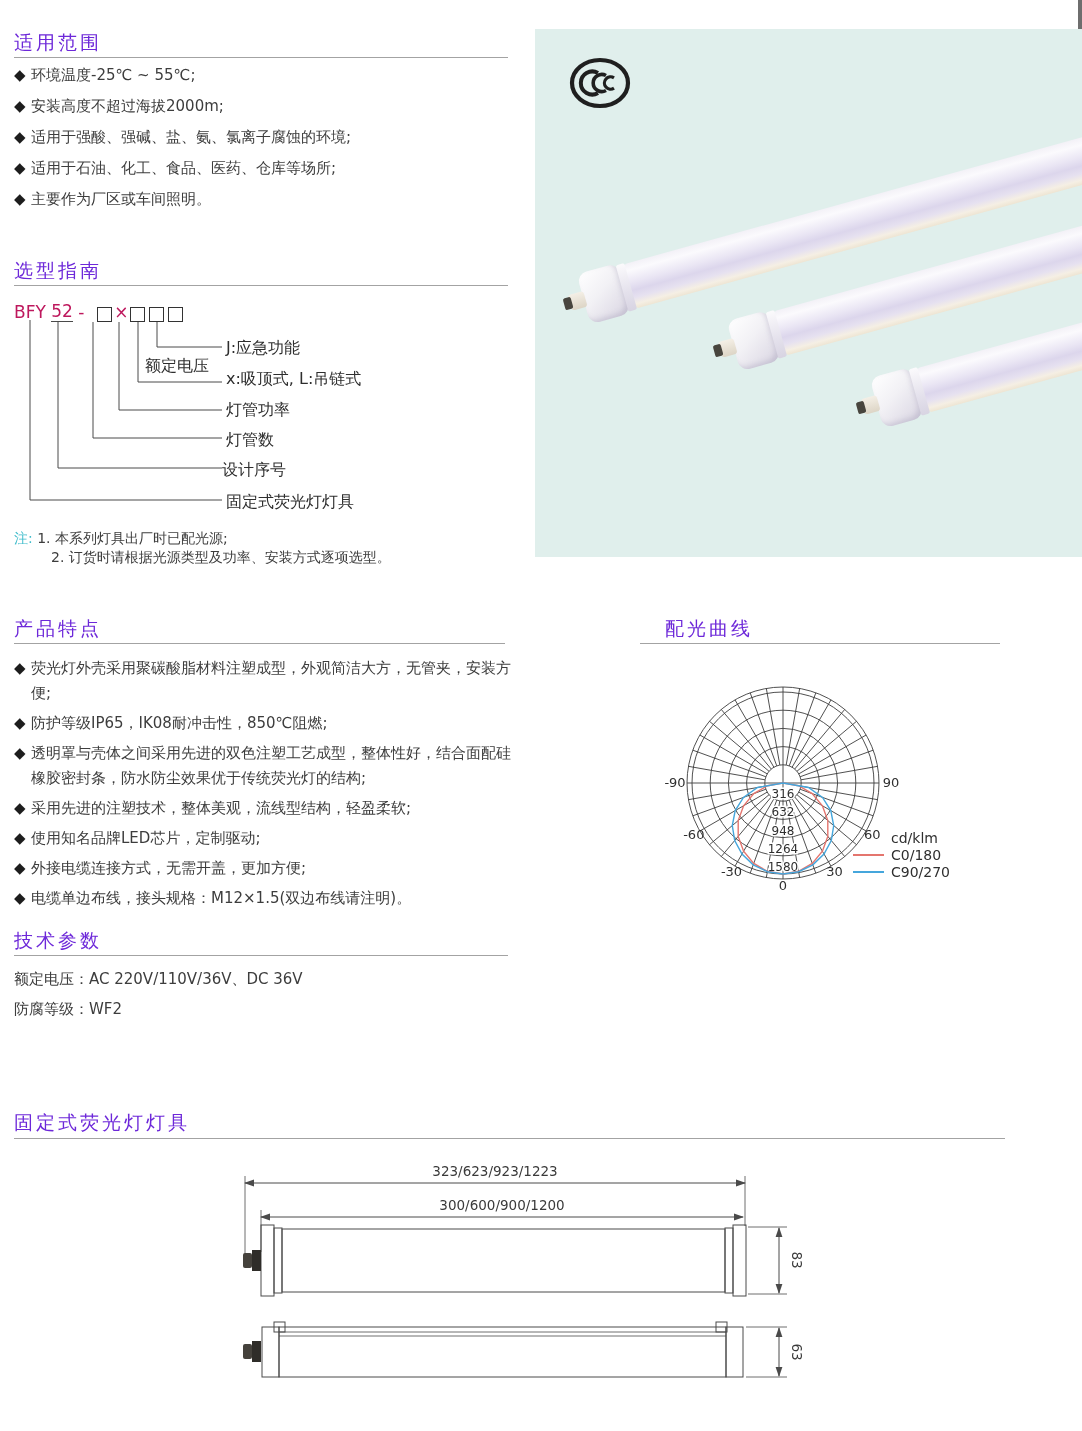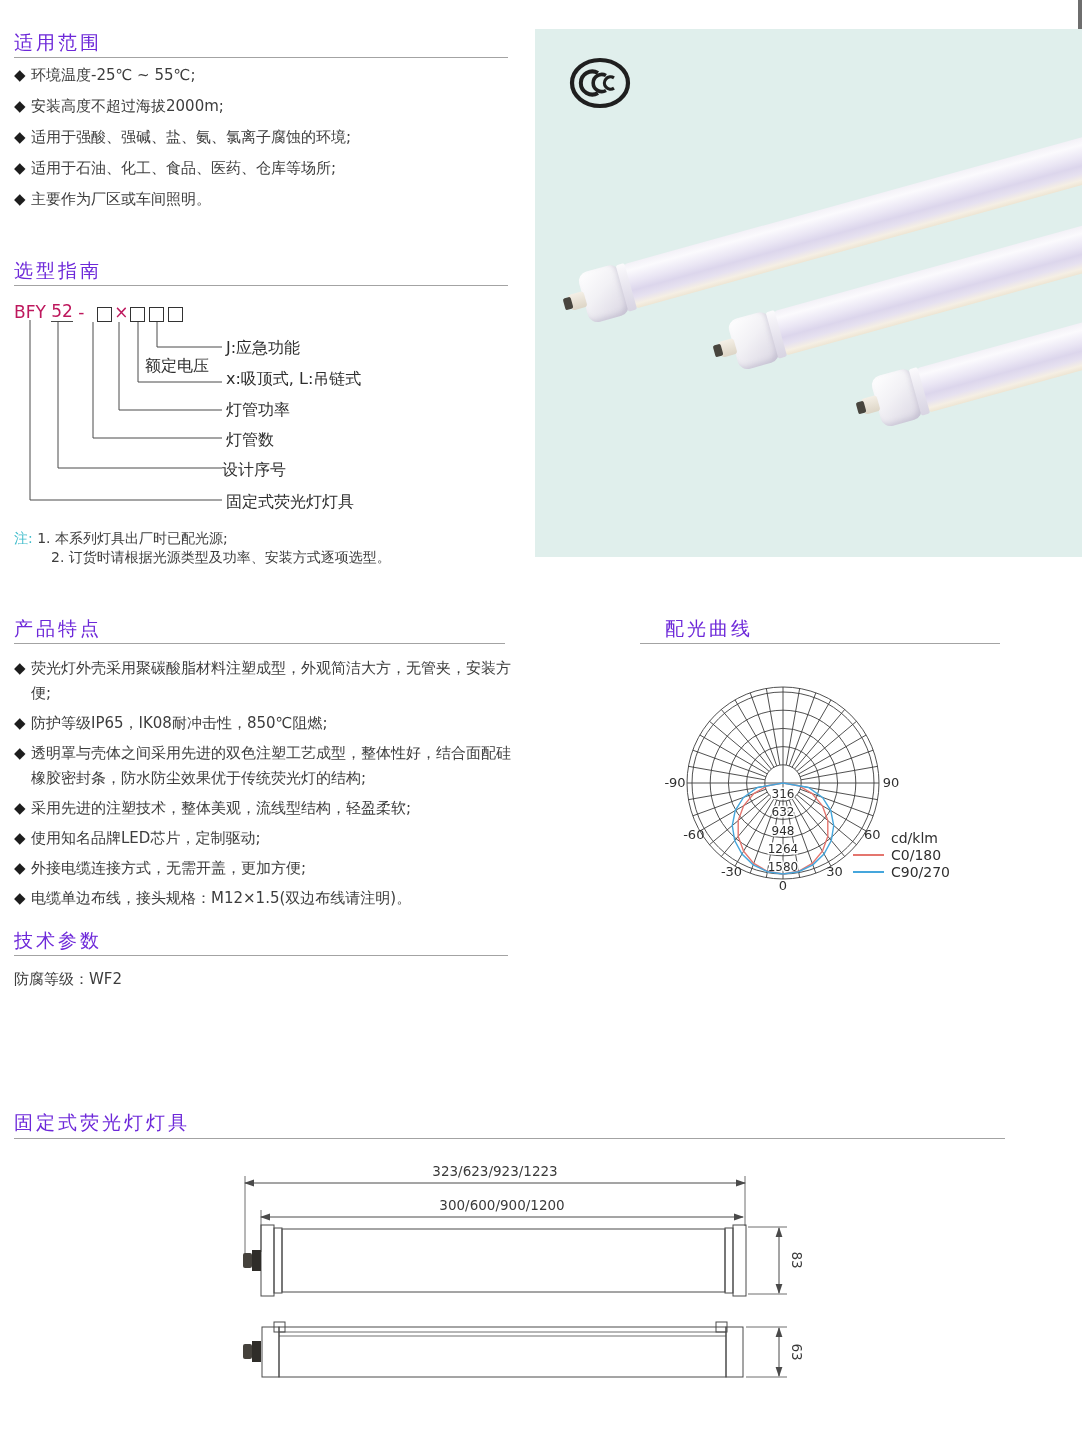--- a/index.html
+++ b/index.html
@@ -246,20 +246,21 @@
       <div class="legend-row">
           <span class="legend-swatch" style="background: rgb(69, 166, 220);"></span>
           <span>C90/270</span>
         </div>
     </div>
   </div>
 
   <div class="sec-title" style="left:14px;top:928px;">技术参数</div>
   <div class="sec-rule" style="left:14px;top:955px;width:494px;"></div>
   <div class="params" style="left:14px;top:968px;">
+    <div>额定电压：AC 220V/110V/36V、DC 36V</div>
     <div>防腐等级：WF2</div>
   </div>
 
   <div class="sec-title" style="left:14px;top:1110px;">固定式荧光灯灯具</div>
   <div class="sec-rule" style="left:14px;top:1138px;width:991px;"></div>
 
   <svg id="dim-svg" class="abs" style="left:230px;top:1160px;" width="580" height="260" viewBox="0 0 580 260">
     <defs>
       <marker id="ahL" markerWidth="10" markerHeight="8" refX="1" refY="4" orient="auto">
         <polygon points="10,0.6 0,4 10,7.4" fill="#4a4a4a"></polygon>

